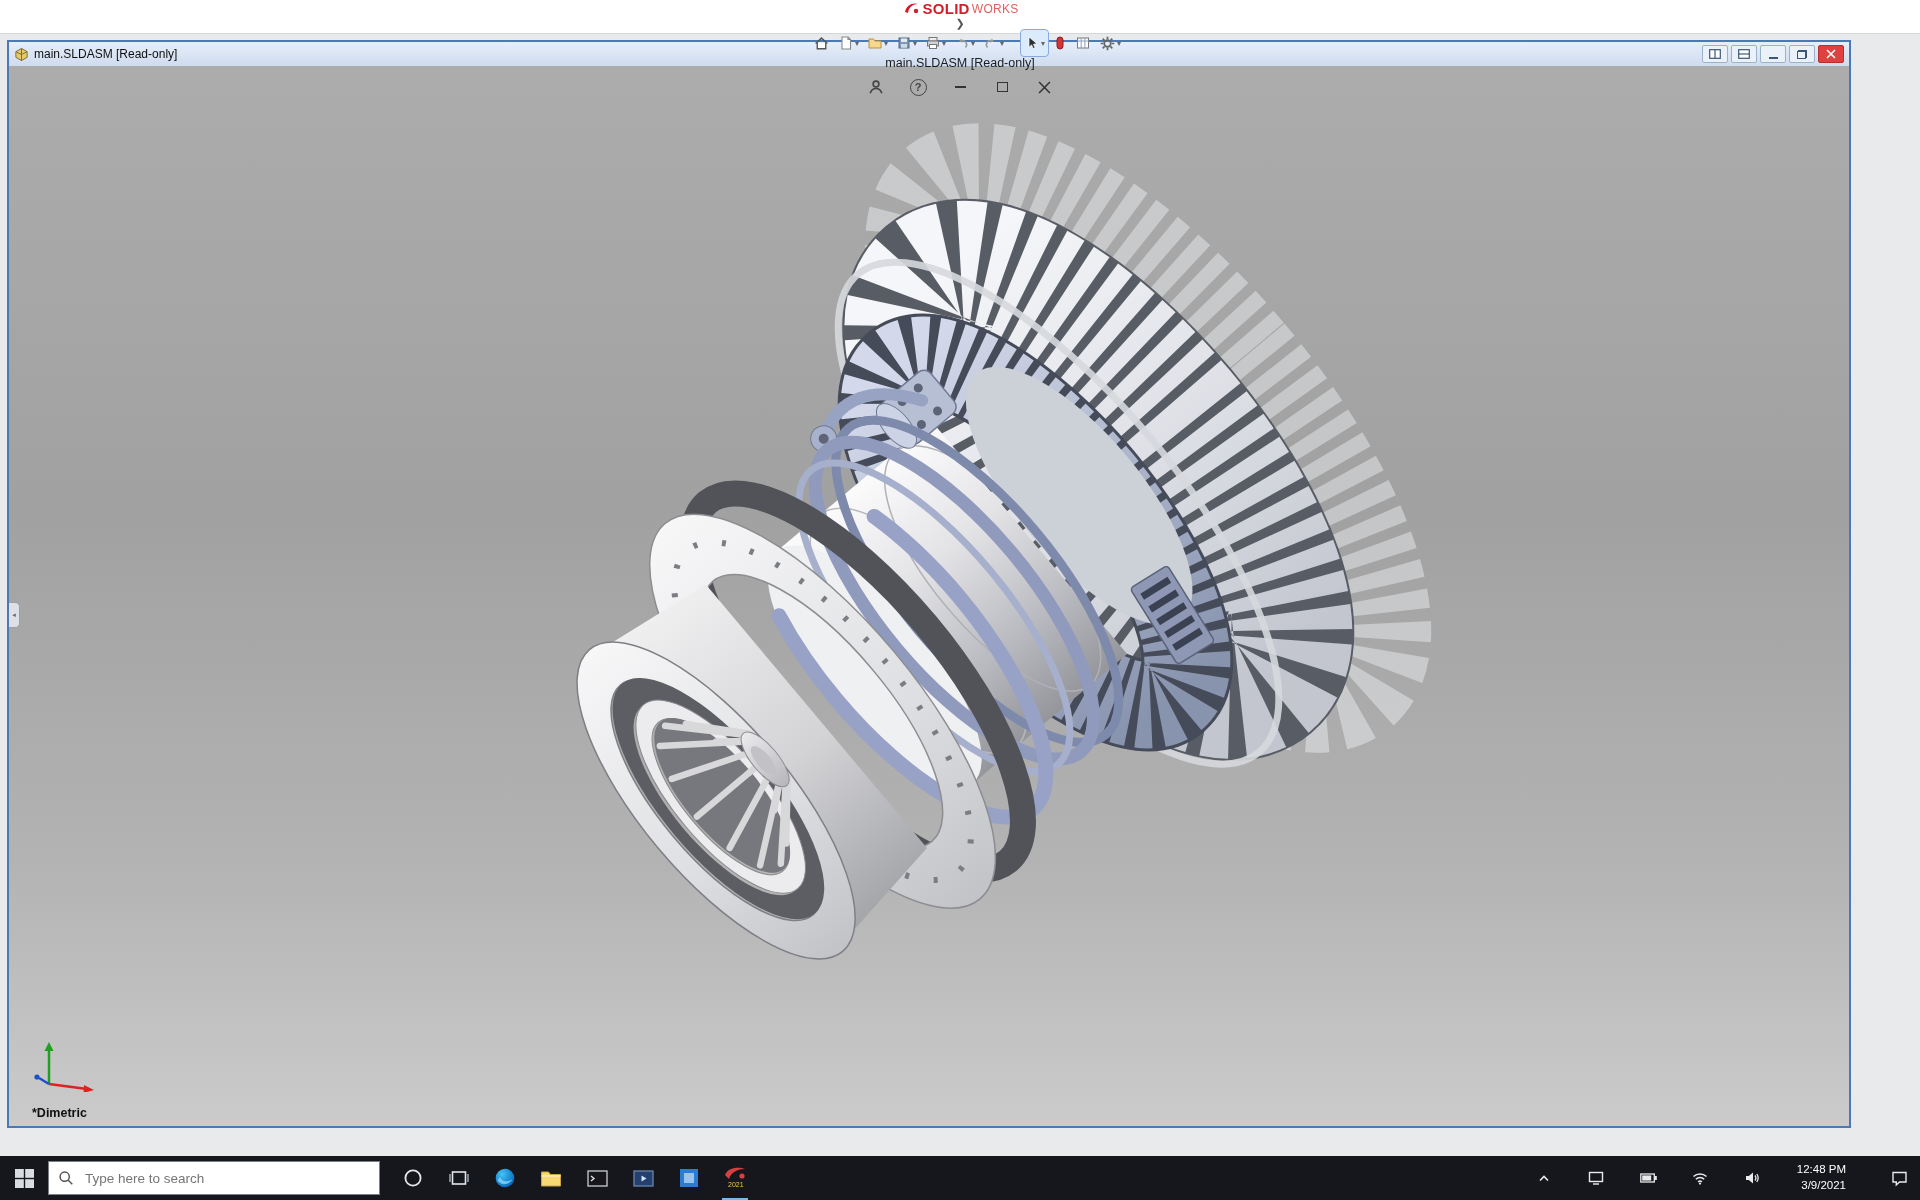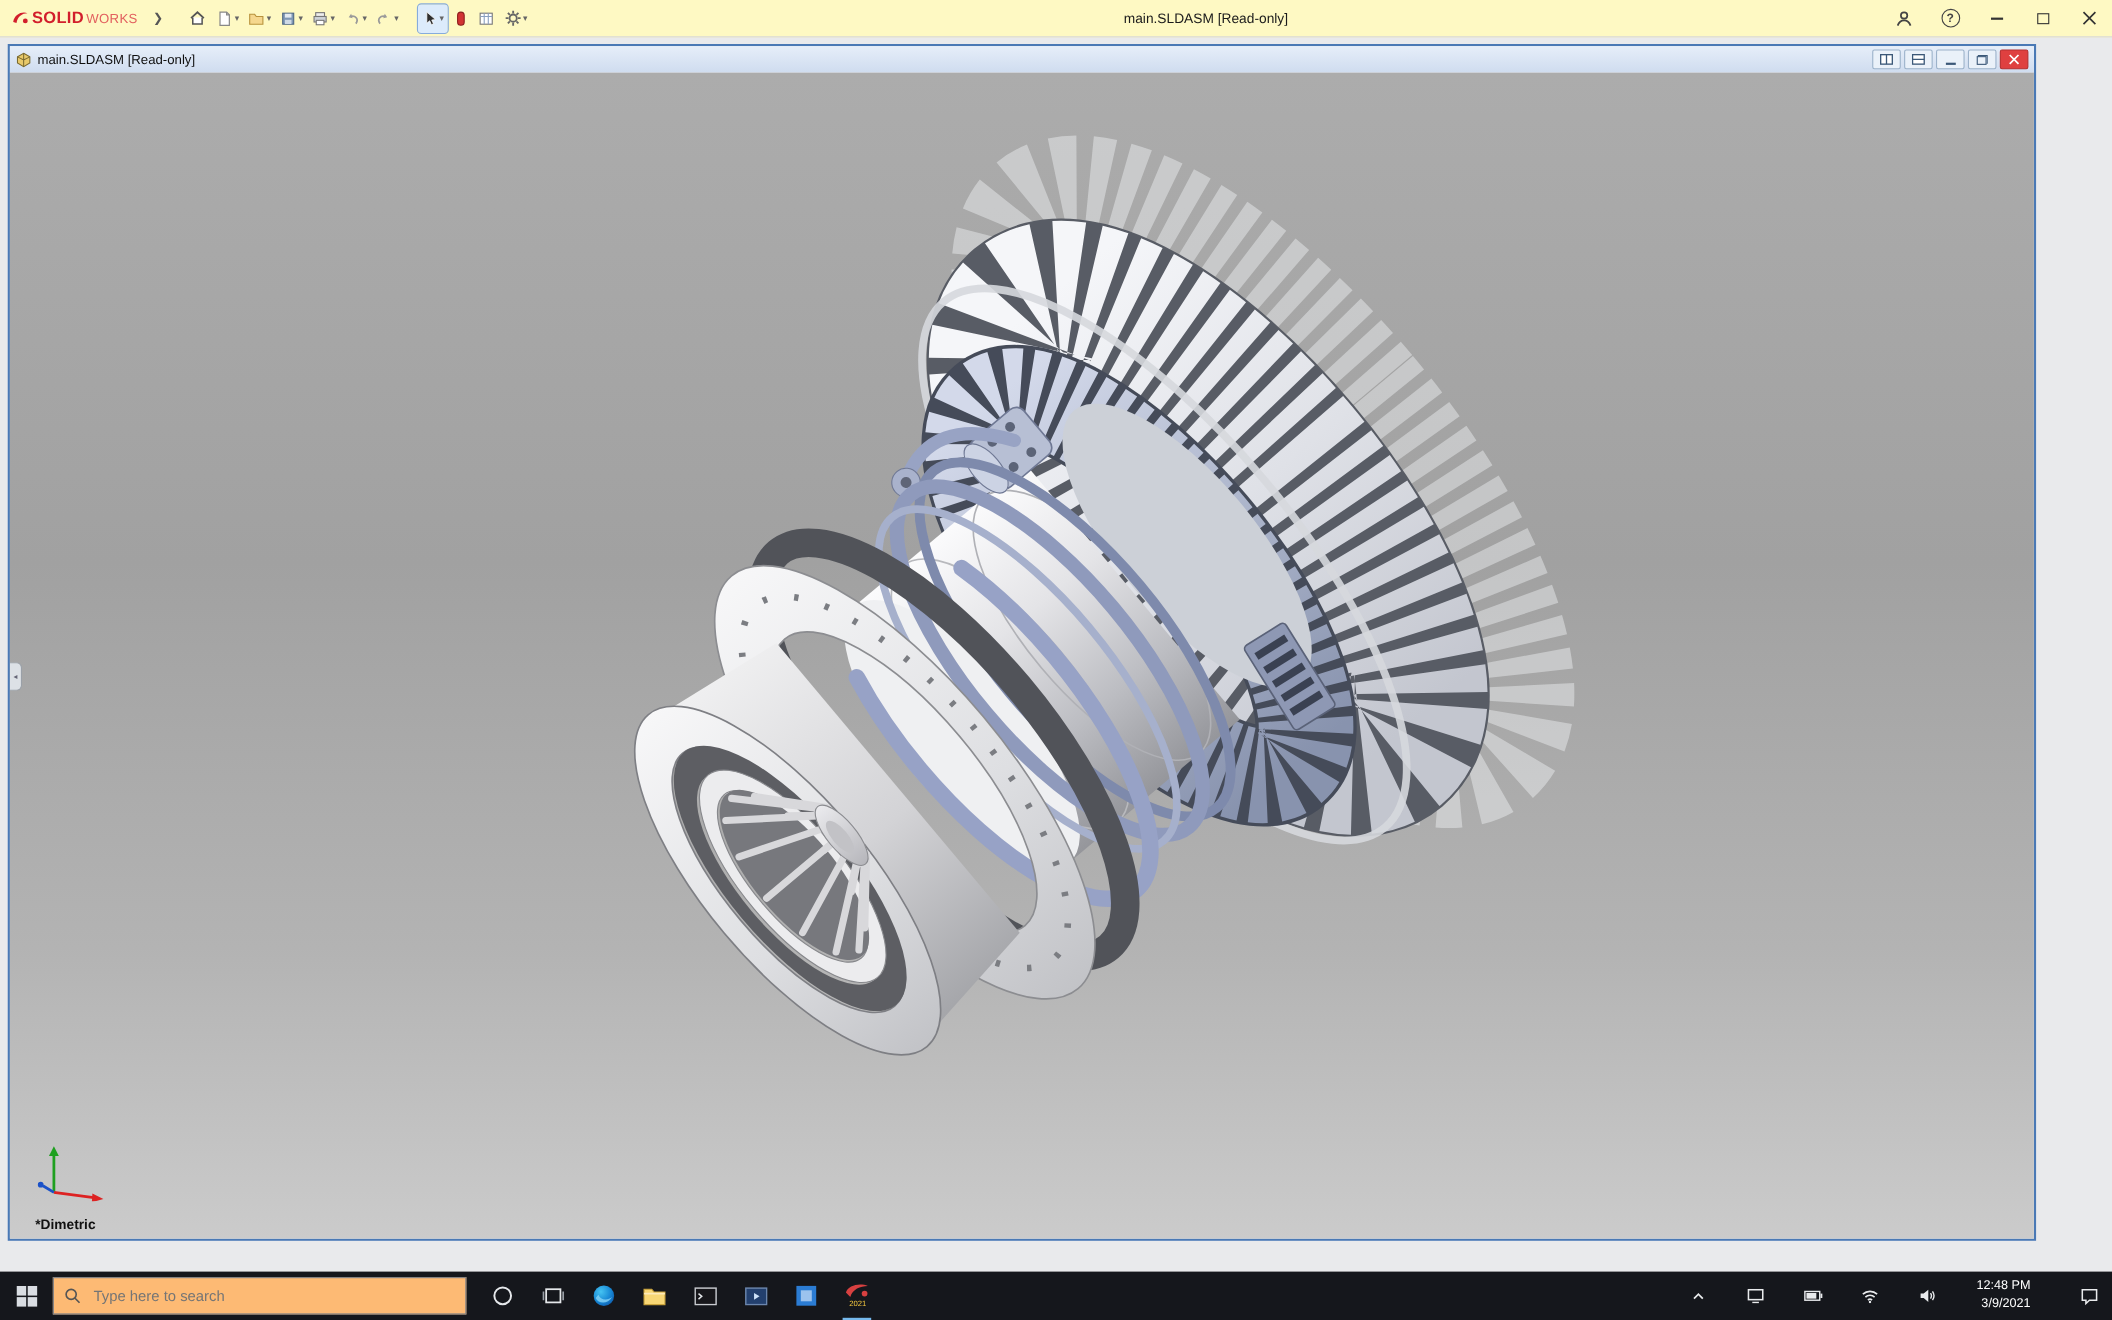--- a/index.html
+++ b/index.html
@@ -6,22 +6,22 @@
   html,body { margin:0; padding:0; }
   body {
     width:1920px; height:1200px; position:relative; overflow:hidden;
     background:#e9eaec; font-family:"Liberation Sans", sans-serif;
     -webkit-font-smoothing:antialiased;
   }
 
   
   .app-titlebar {
     position:absolute; top:0; left:0; width:1920px; height:34px;
-    background:#fef9c3; border-bottom:1px solid #d6d7d9;
-    display:flex; align-items:center; z-index:30;
+    background:#ffffff; border-bottom:1px solid #d6d7d9;
+    display:flex; align-items:center; z-index:30;flex-direction:column;
   }
   .brand { display:flex; align-items:center; padding:0 8px 0 10px; gap:2px; }
   .brand-solid { color:#d21f2c; font-weight:bold; font-size:15px; letter-spacing:.3px; }
   .brand-works { color:#e2605f; font-size:12px; letter-spacing:.3px; }
   .menu-expand { color:#555; font-size:11px; padding:0 6px; }
   .tb-icons { display:flex; align-items:center; gap:2px; margin-left:14px; }
   .tb-btn {
     display:flex; align-items:center; height:26px; padding:0 3px; border-radius:3px;
   }
   .tb-btn.active { background:#dcebfb; outline:1px solid #86abdc; }
@@ -76,21 +76,21 @@
     font-size:7px; color:#667;
   }
 
   
   .taskbar {
     position:absolute; left:0; bottom:0; width:1920px; height:44px;
     background:#15171c; display:flex; align-items:center; z-index:40;
   }
   .start-btn { width:48px; height:44px; display:flex; align-items:center; justify-content:center; }
   .search-box {
-    width:376px; height:34px; background:#fdba74; border:1px solid #7b7f86;
+    width:332px; height:34px; background:#ffffff; border:1px solid #7b7f86;
     display:flex; align-items:center; gap:9px; padding:0 9px; margin-right:10px;
   }
   .search-box input {
     border:none; outline:none; background:transparent; flex:1;
     font-size:13.5px; color:#333; font-family:"Liberation Sans", sans-serif;
   }
   .tb-app { width:46px; height:44px; display:flex; align-items:center; justify-content:center; position:relative; }
   .tb-app.running::after {
     content:""; position:absolute; bottom:0; left:10px; right:10px; height:2.5px; background:#76b9ed;
   }

